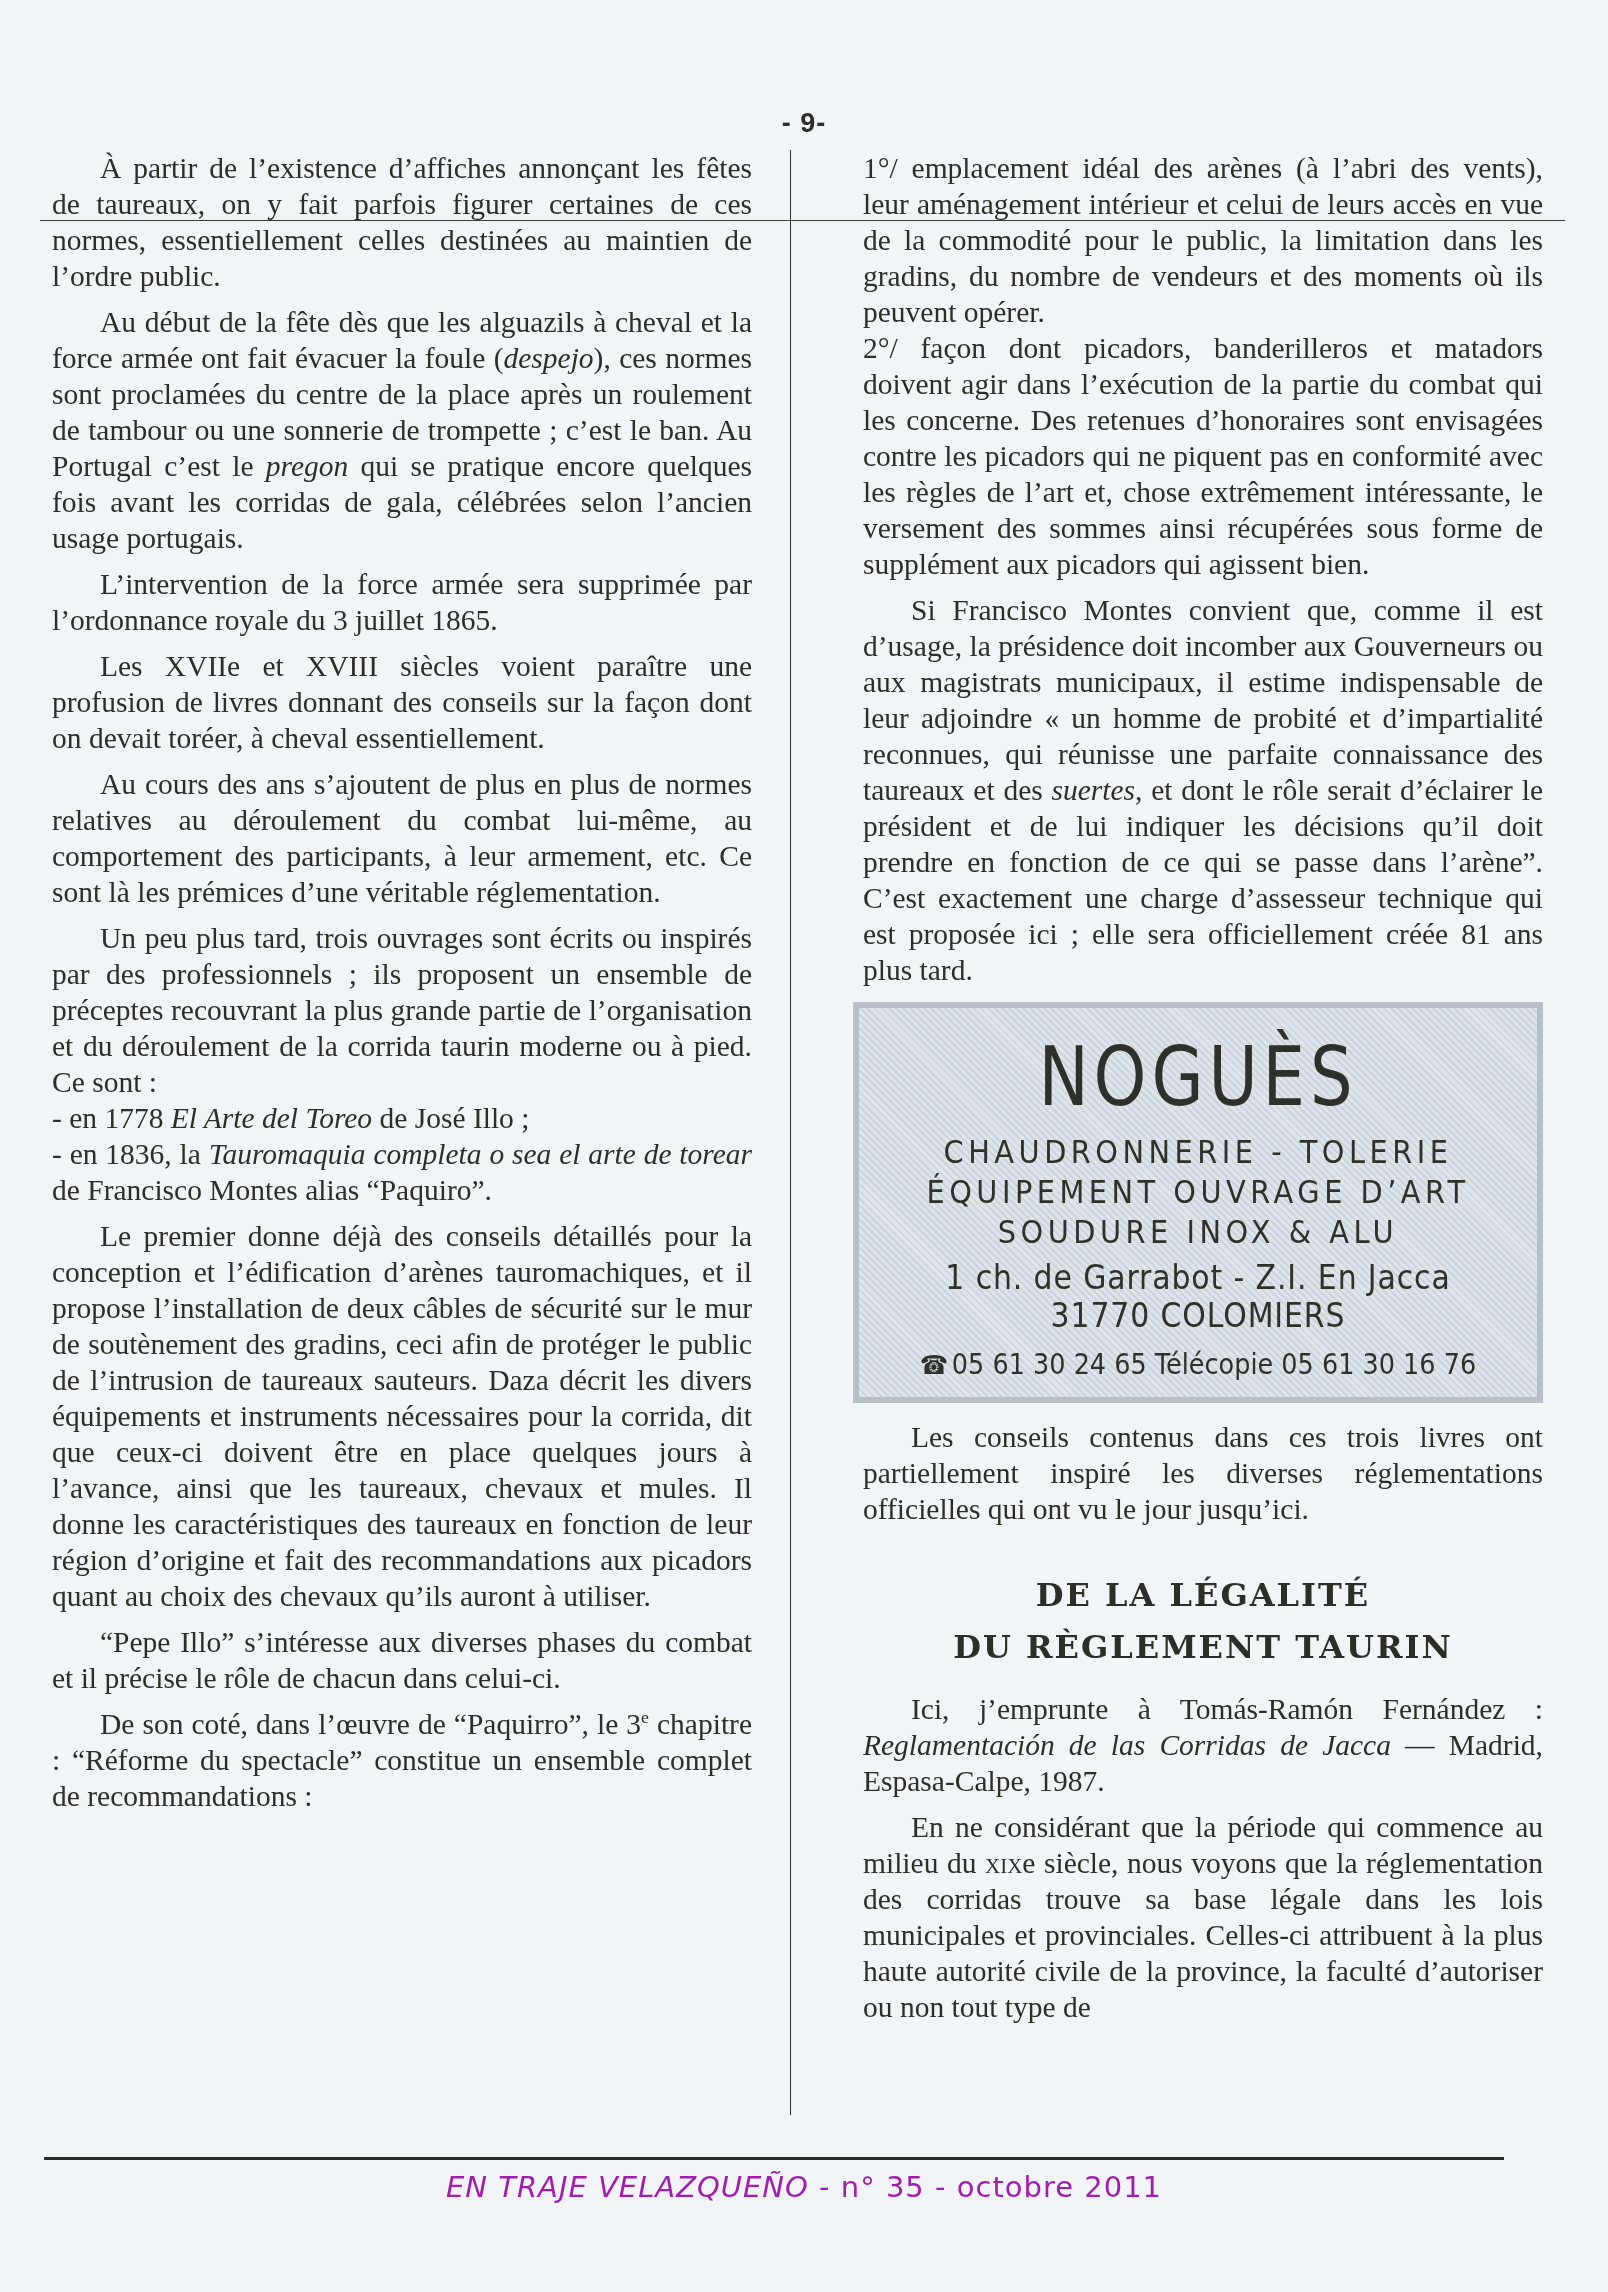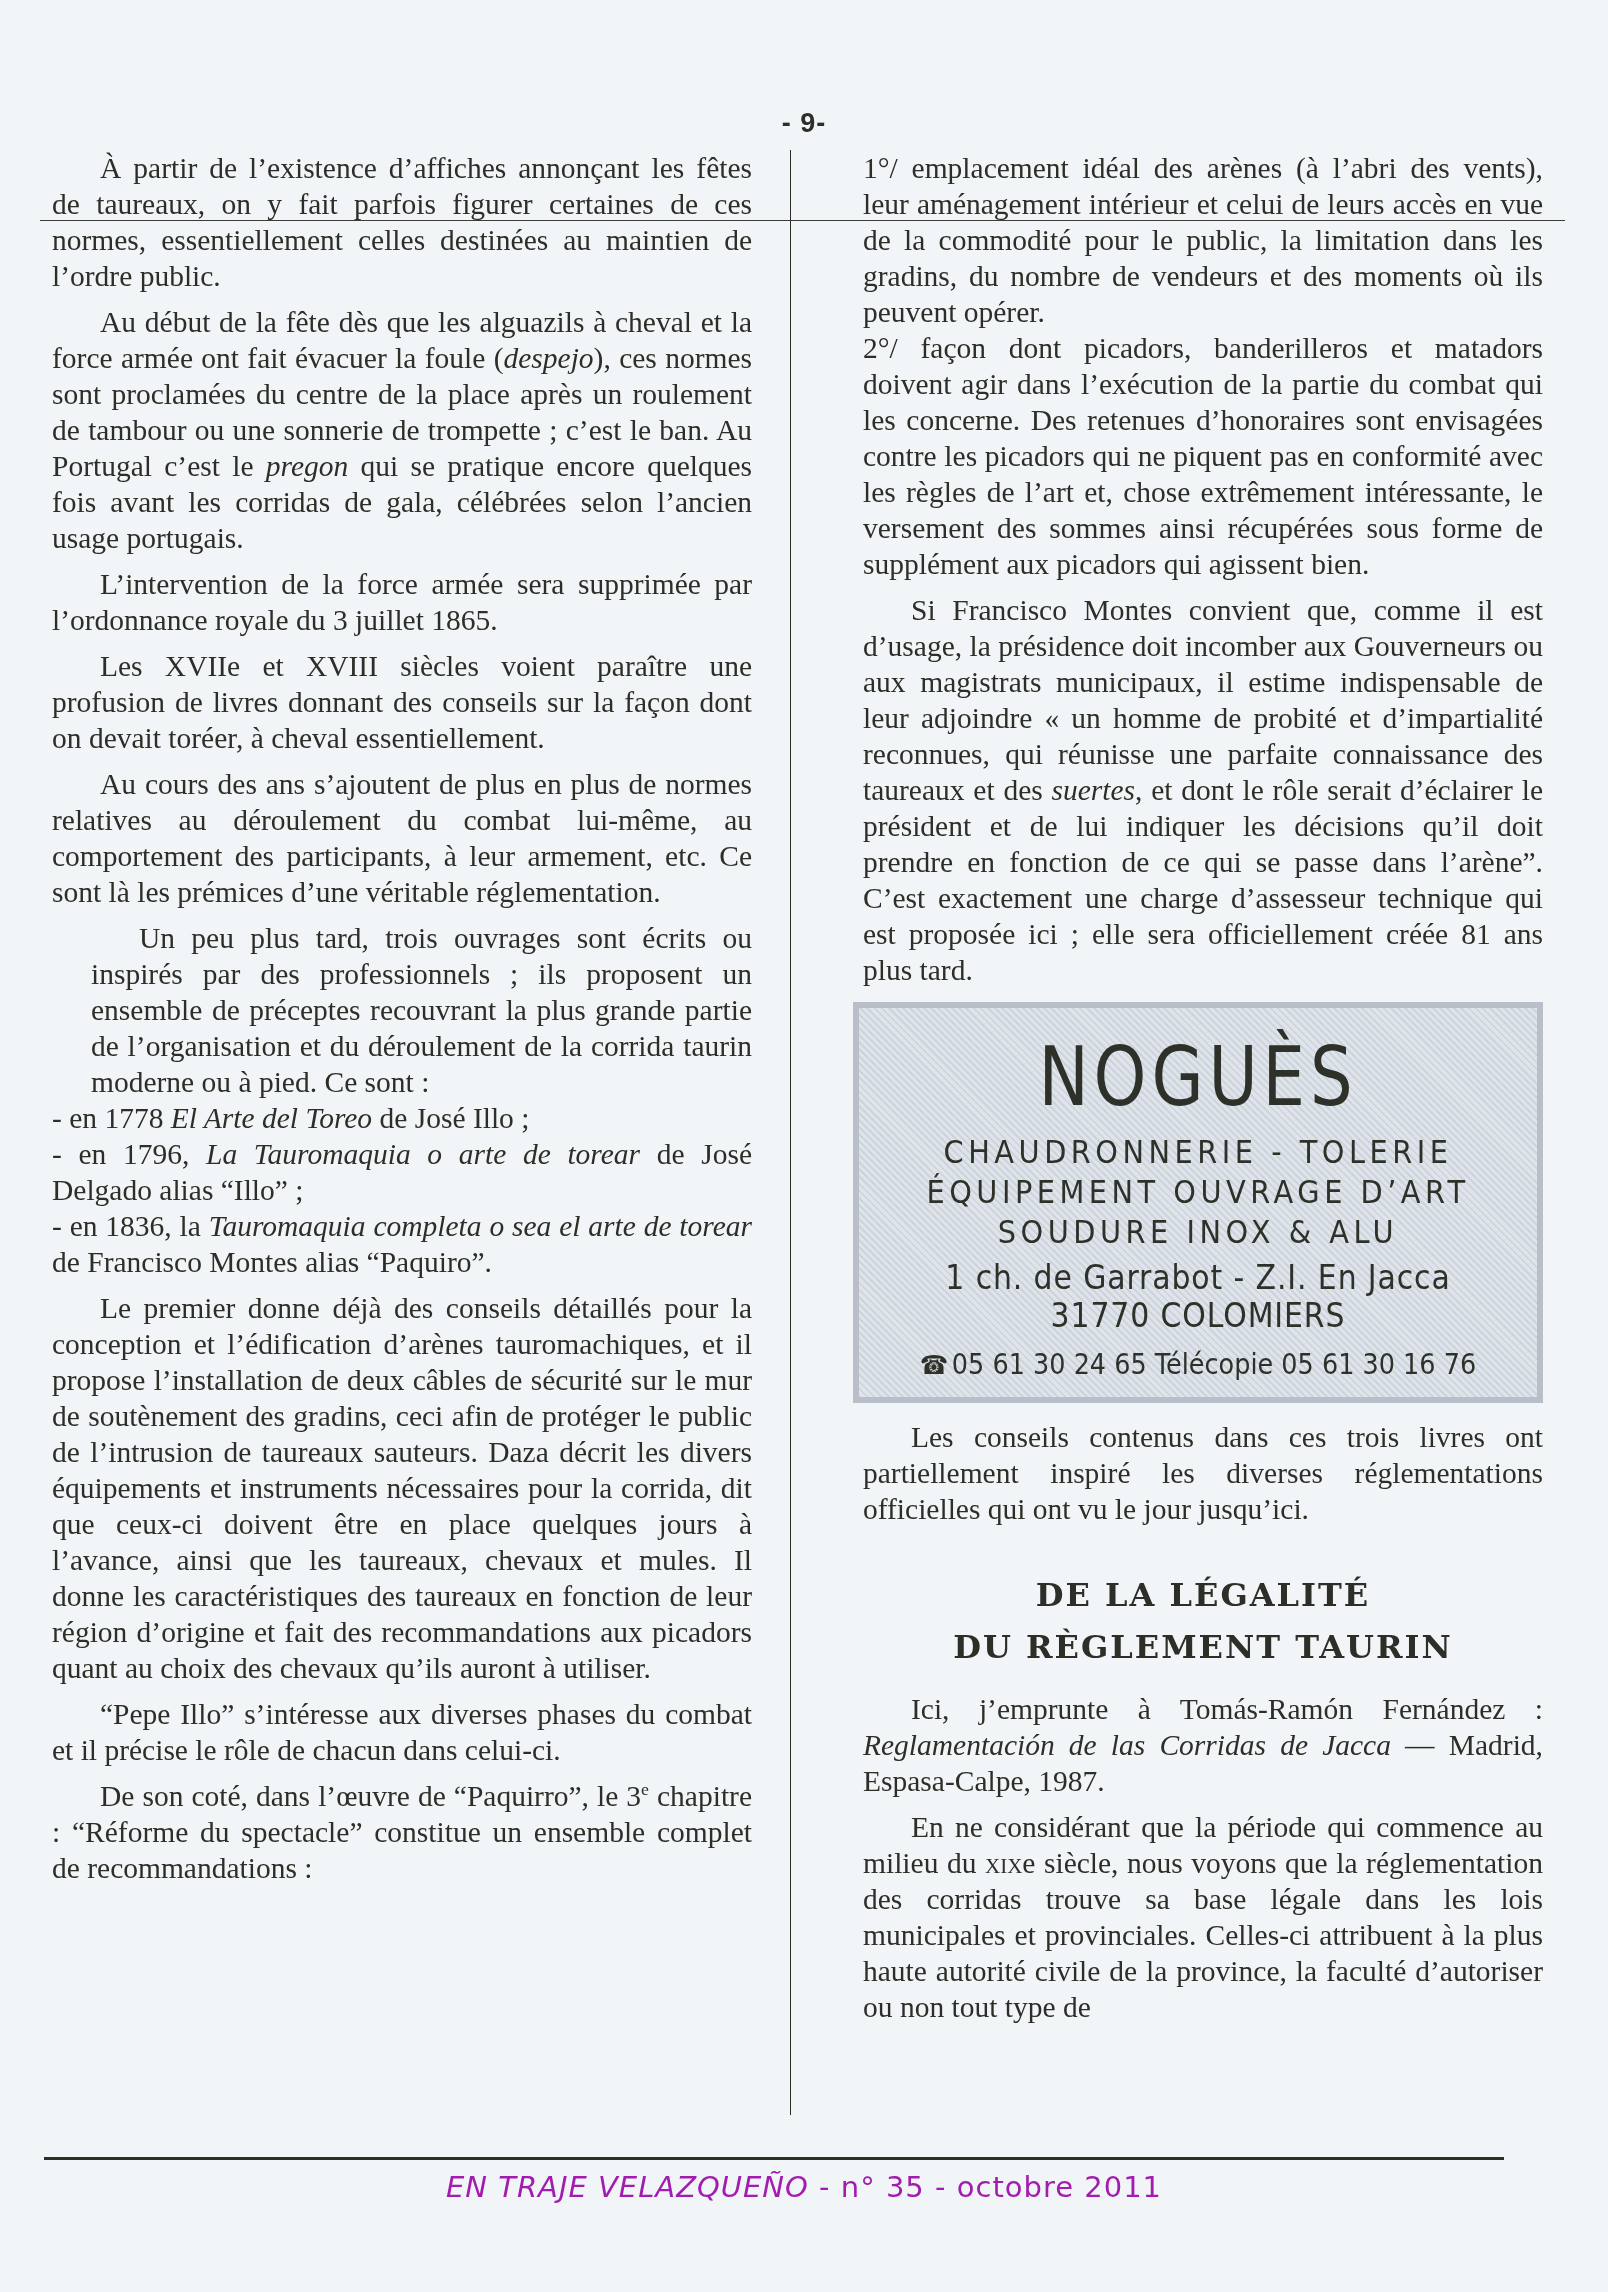--- a/index.html
+++ b/index.html
@@ -25,21 +25,21 @@
   }
   .col-left { left: 52px; width: 700px; }
   .col-right { left: 863px; width: 680px; }
   .col-divider {
     position: absolute; left: 790px; top: 150px; height: 1965px;
     border-left: 1.8px solid #2c2f27;
   }
   .col p { margin: 0 0 10px 0; text-indent: 48px; }
   .col p.noindent { text-indent: 0; margin-bottom: 0; }
   .col p.list-line { text-indent: 0; margin: 0; }
-  .col p.tight { margin-bottom: 0; margin-left: 39px; }
+  .col p.tight { margin-bottom: 0; }
   .col em { font-style: italic; }
   .smallcaps { font-variant: small-caps; }
   sup { font-size: 60%; vertical-align: super; line-height: 0; }
 
   .ad {
     margin: 14px 0 16px -10px;
     width: 690px; box-sizing: border-box;
     border: 6px solid #b8bfc8;
     background: repeating-linear-gradient(45deg, #cdd4dc 0 2px, #dfe4ea 2px 5px);
     padding: 24px 10px 14px 10px;
@@ -82,21 +82,20 @@
 <div class="fold-line"></div>
 
 <div class="col col-left">
   <p>À partir de l’existence d’affiches annonçant les fêtes de taureaux, on y fait parfois figurer certaines de ces normes, essentiellement celles destinées au maintien de l’ordre public.</p>
   <p><span>Au début de la fête dès que les alguazils à cheval et la force armée ont fait évacuer la foule (</span><em>despejo</em><span>), ces normes sont proclamées du centre de la place après un roulement de tambour ou une sonnerie de trompette ; c’est le ban. Au Portugal c’est le </span><em>pregon</em><span> qui se pratique encore quelques fois avant les corridas de gala, célébrées selon l’ancien usage portugais.</span></p>
   <p>L’intervention de la force armée sera supprimée par l’ordonnance royale du 3 juillet 1865.</p>
   <p>Les XVIIe et XVIII siècles voient paraître une profusion de livres donnant des conseils sur la façon dont on devait toréer, à cheval essentiellement.</p>
   <p>Au cours des ans s’ajoutent de plus en plus de normes relatives au déroulement du combat lui-même, au comportement des participants, à leur armement, etc. Ce sont là les prémices d’une véritable réglementation.</p>
   <p class="tight">Un peu plus tard, trois ouvrages sont écrits ou inspirés par des professionnels ; ils proposent un ensemble de préceptes recouvrant la plus grande partie de l’organisation et du déroulement de la corrida taurin moderne ou à pied. Ce sont :</p>
   <p class="list-line"><span>- en 1778 </span><em>El Arte del Toreo</em><span> de José Illo ;</span></p>
-  <p class="list-line"><span>- en 1796, </span><em>La Tauromaquia o arte de torear</em><span> de José Delgado alias “Illo” ;</span></p>
   <p class="list-line" style="margin-bottom:10px"><span>- en 1836, la </span><em>Tauromaquia completa o sea el arte de torear</em><span> de Francisco Montes alias “Paquiro”.</span></p>
   <p>Le premier donne déjà des conseils détaillés pour la conception et l’édification d’arènes tauromachiques, et il propose l’installation de deux câbles de sécurité sur le mur de soutènement des gradins, ceci afin de protéger le public de l’intrusion de taureaux sauteurs. Daza décrit les divers équipements et instruments nécessaires pour la corrida, dit que ceux-ci doivent être en place quelques jours à l’avance, ainsi que les taureaux, chevaux et mules. Il donne les caractéristiques des taureaux en fonction de leur région d’origine et fait des recommandations aux picadors quant au choix des chevaux qu’ils auront à utiliser.</p>
   <p>“Pepe Illo” s’intéresse aux diverses phases du combat et il précise le rôle de chacun dans celui-ci.</p>
   <p><span>De son coté, dans l’œuvre de “Paquirro”, le 3</span><sup>e</sup><span> chapitre : “Réforme du spectacle” constitue un ensemble complet de recommandations :</span></p>
 </div>
 
 <div class="col-divider"></div>
 
 <div class="col col-right">
   <p class="noindent">1°/ emplacement idéal des arènes (à l’abri des vents), leur aménagement intérieur et celui de leurs accès en vue de la commodité pour le public, la limitation dans les gradins, du nombre de vendeurs et des moments où ils peuvent opérer.</p>

